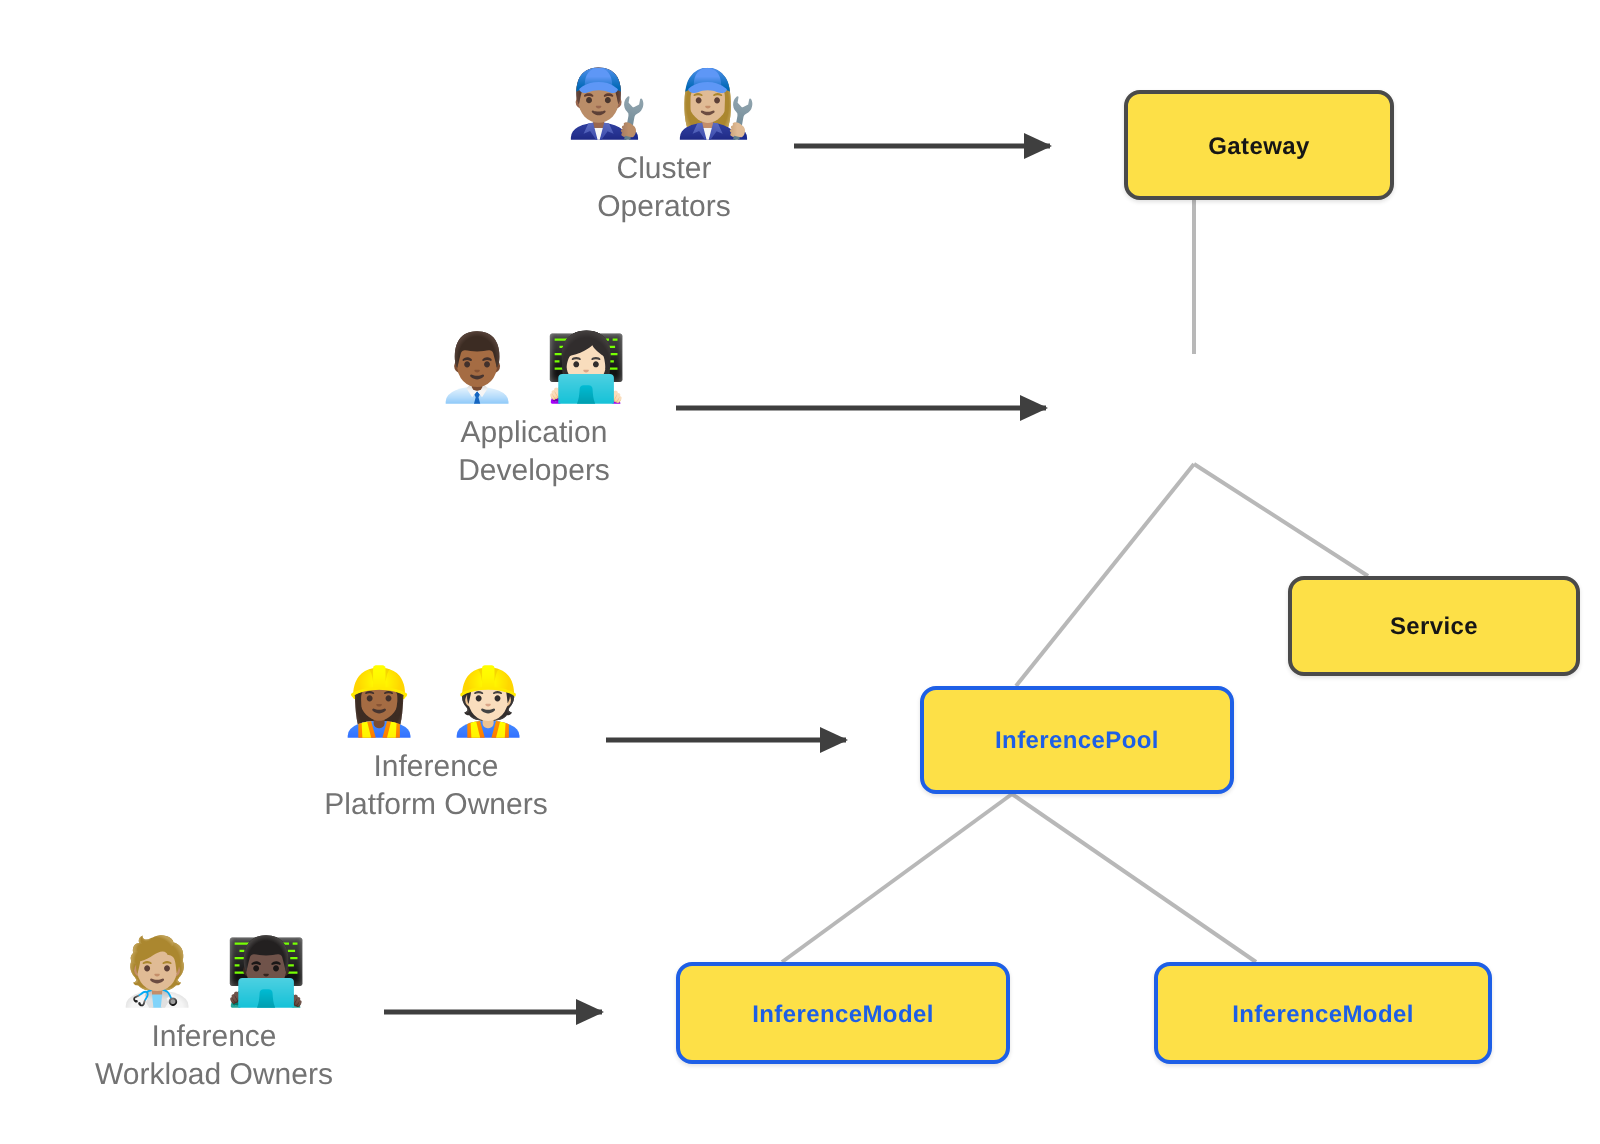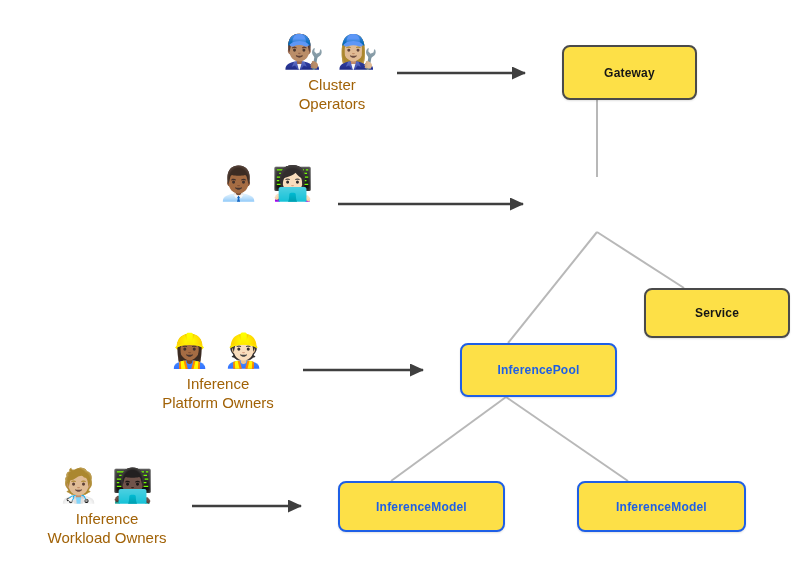--- a/index.html
+++ b/index.html
@@ -52,21 +52,21 @@
   .actor .emojis {
     font-size: 33px;
     line-height: 42px;
     letter-spacing: 2px;
     white-space: nowrap;
   }
   .actor .label {
     margin-top: 2px;
     font-size: 15px;
     line-height: 19px;
-    color: #a16207;
+    color: #737373;
     white-space: pre-line;
   }
 </style>
 </head>
 <body>
 
 <div class="canvas">
 
   <svg class="connector-layer">
     <defs>
@@ -88,20 +88,22 @@
   </svg>
 
   <div class="actor" style="left:242px; top:31px;">
     <div class="emojis">👨🏽‍🔧 👩🏼‍🔧</div>
     <div class="label">Cluster
 Operators</div>
   </div>
 
   <div class="actor" style="left:177px; top:163px;">
     <div class="emojis">👨🏾‍💼 👩🏻‍💻</div>
+    <div class="label">Application
+Developers</div>
   </div>
 
   <div class="actor" style="left:128px; top:330px;">
     <div class="emojis">👷🏾‍♀️ 👷🏻</div>
     <div class="label">Inference
 Platform Owners</div>
   </div>
 
   <div class="actor" style="left:17px; top:465px;">
     <div class="emojis">🧑🏼‍⚕️ 👨🏿‍💻</div>

